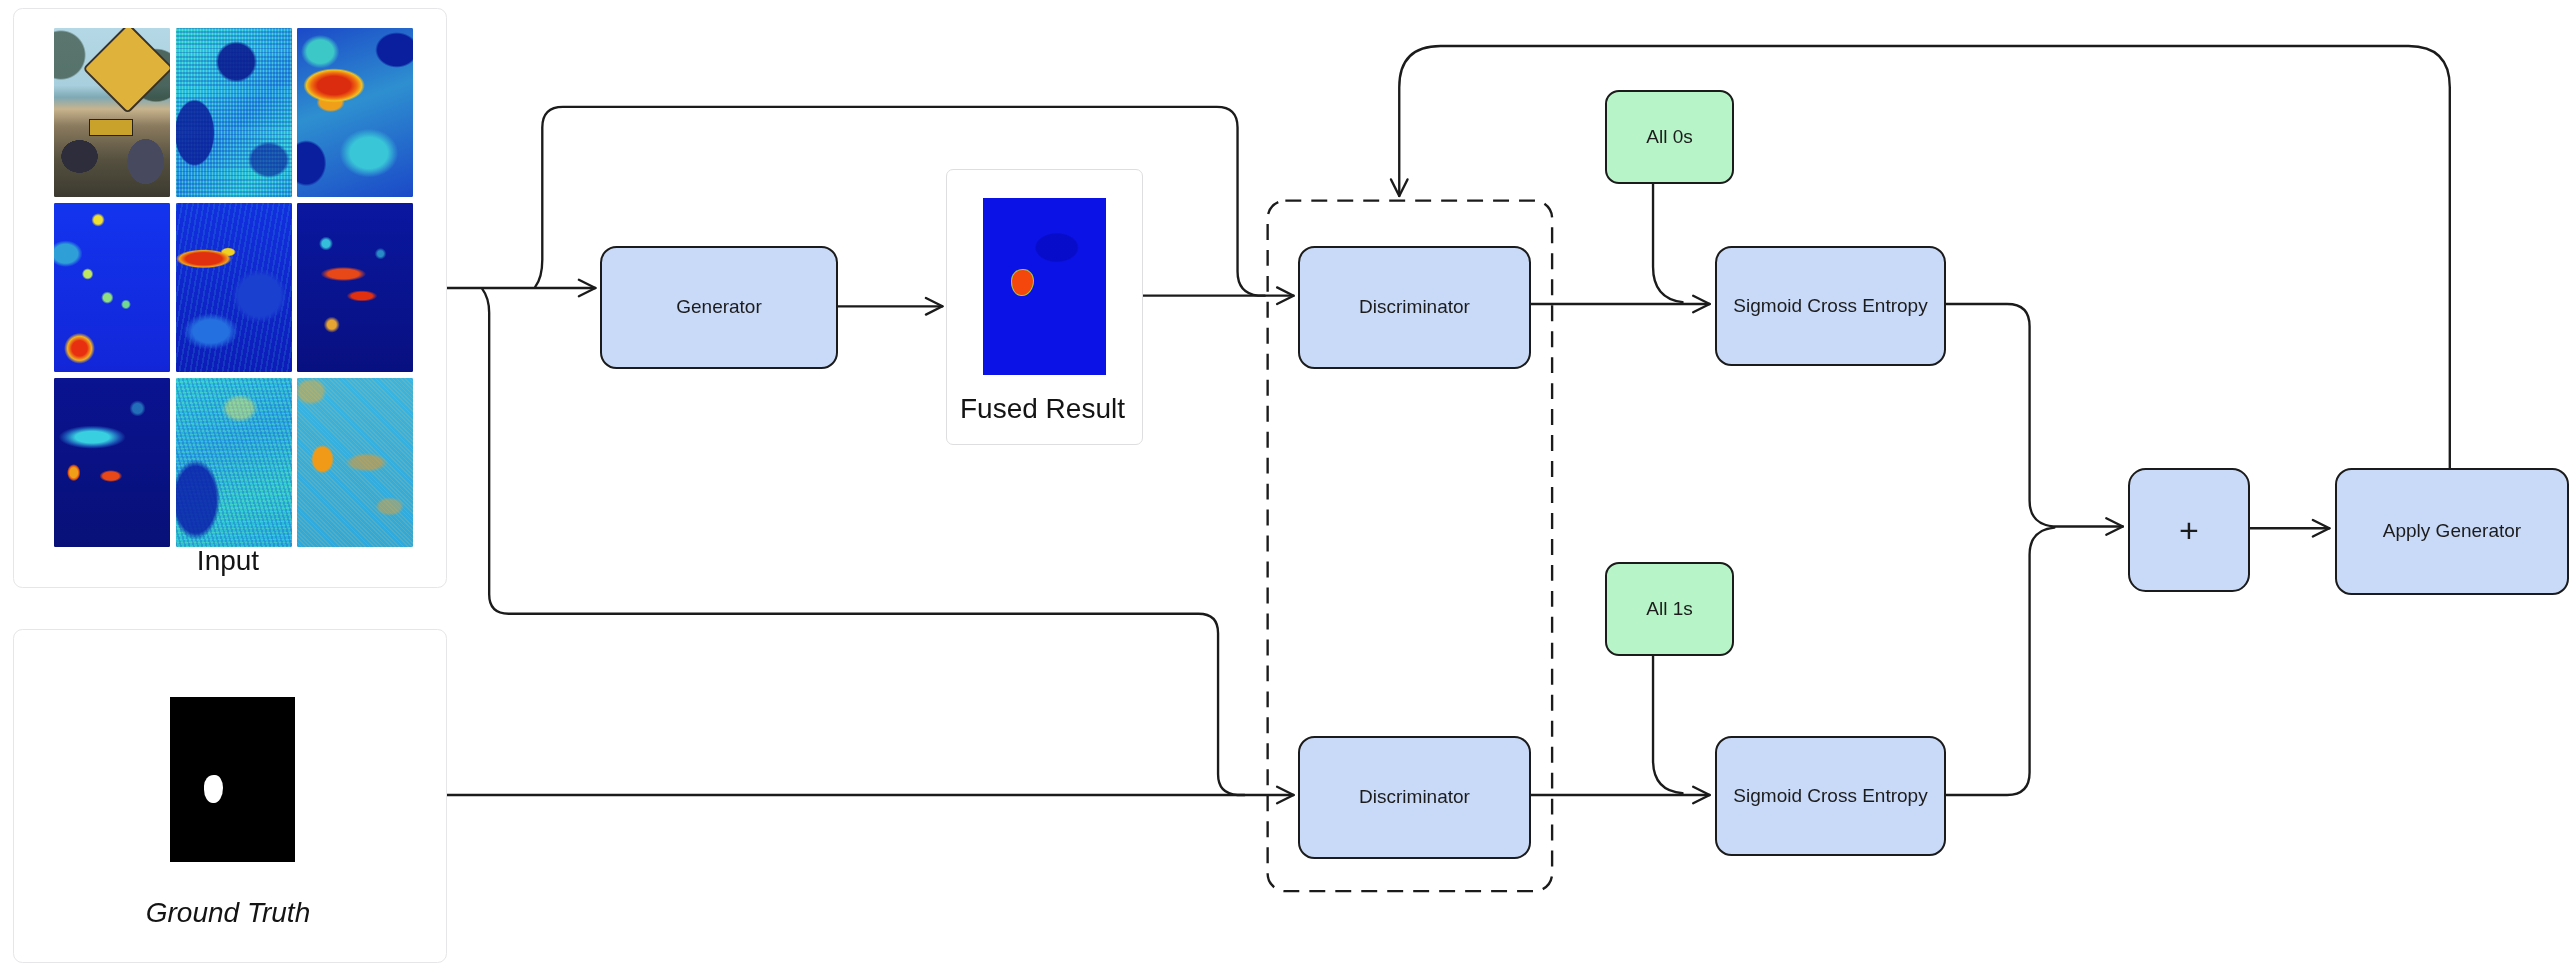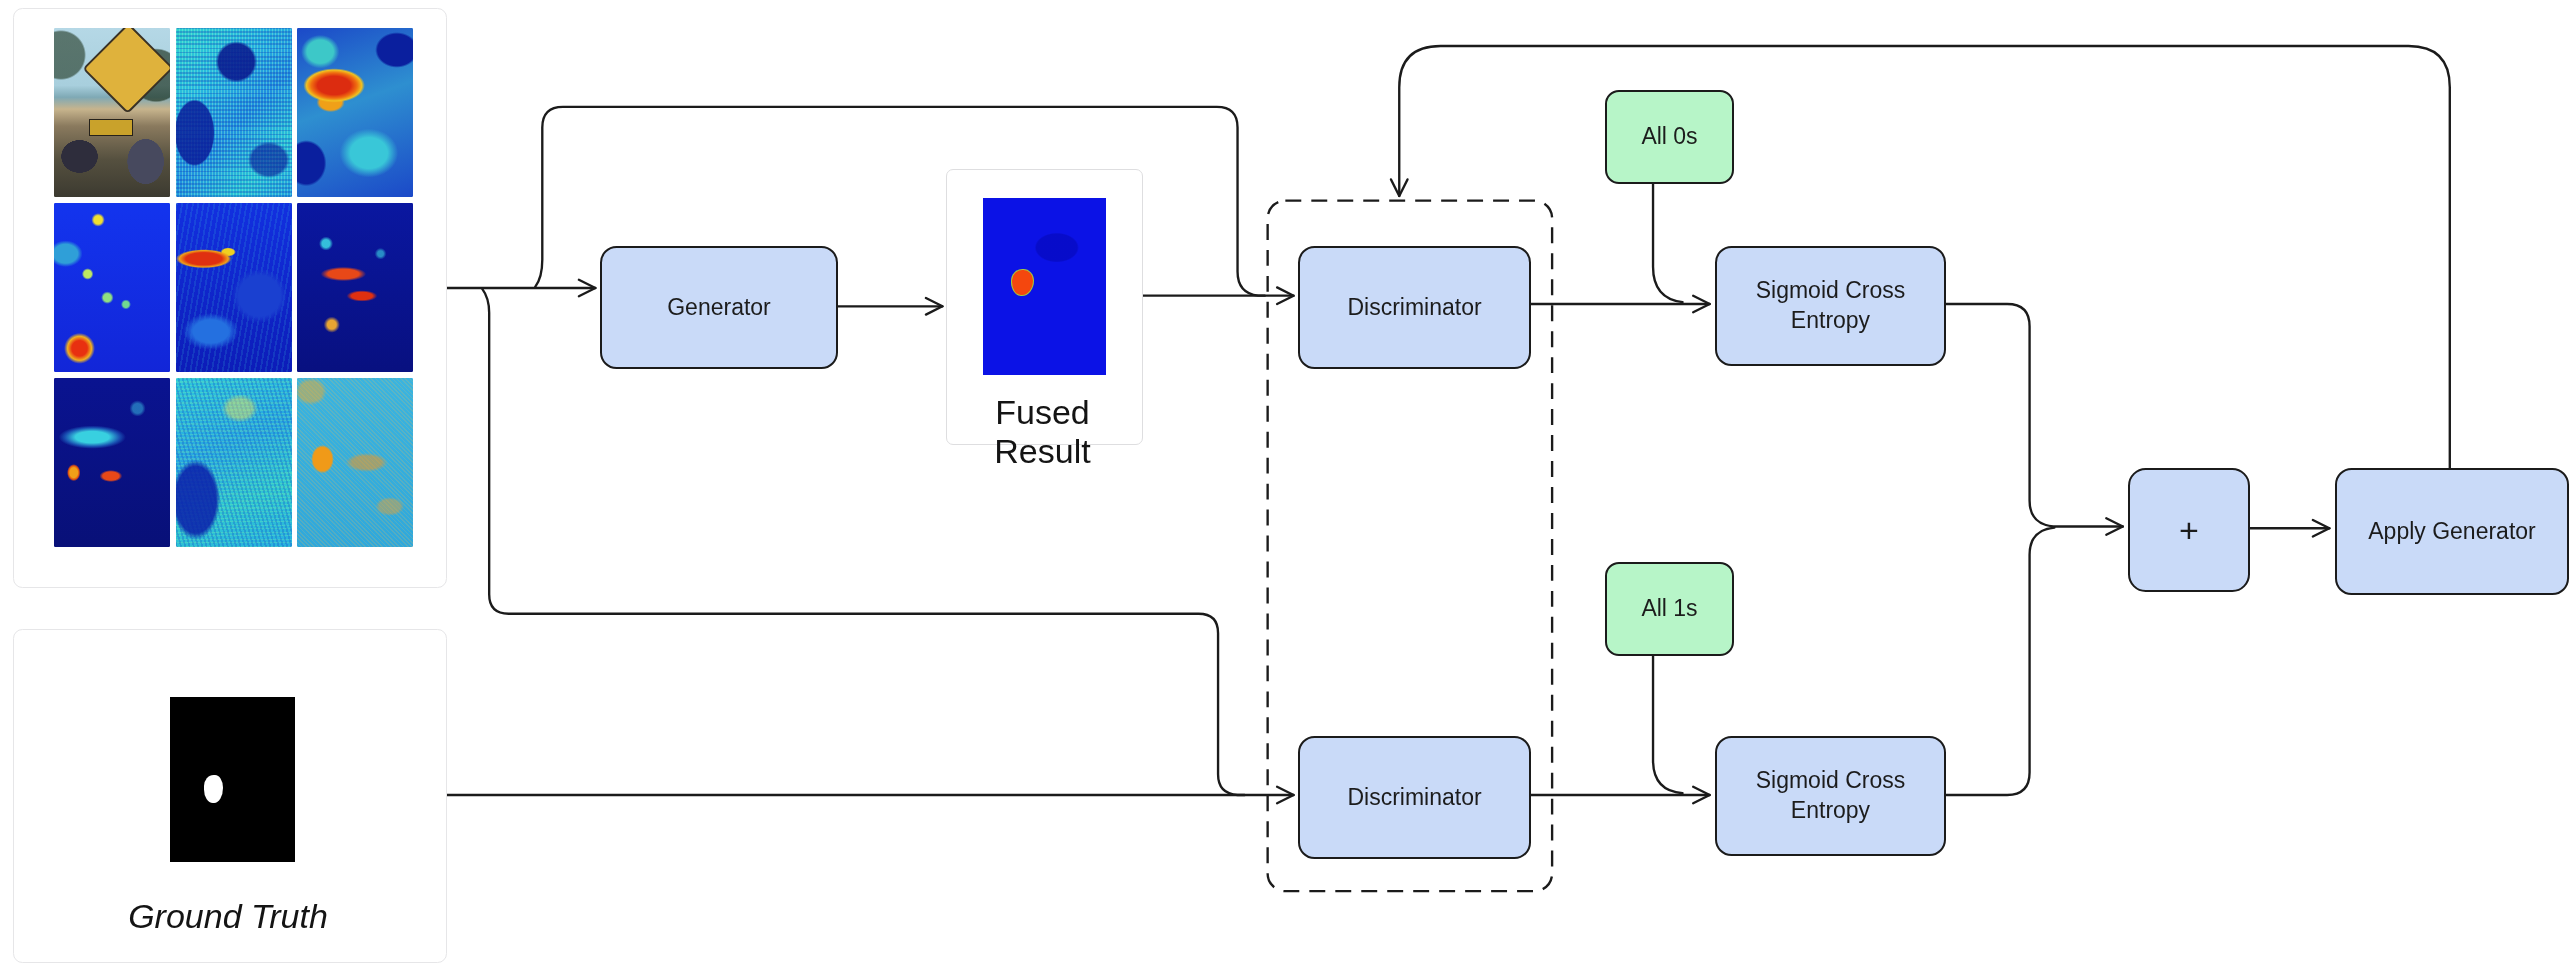--- a/index.html
+++ b/index.html
@@ -10,25 +10,25 @@
   svg.overlay{position:absolute;left:0;top:0;width:2576px;height:975px;}
   .edge{stroke:#1b1b1b;stroke-width:4;fill:none;stroke-linecap:round;stroke-linejoin:round;}
   .dashed-rect{stroke:#1b1b1b;stroke-width:4;fill:none;stroke-dasharray:27 17;}
 
   
   .panel{position:absolute;background:#ffffff;border:1.2px solid #e6e6e8;border-radius:9.4px;}
   .panel-input{left:13px;top:8.3px;width:432px;height:578px;}
   .panel-gt{left:13px;top:629px;width:432px;height:332px;}
   .card-fused{position:absolute;left:946px;top:169px;width:195px;height:274px;
     background:#fff;border:1.2px solid #dedee0;border-radius:7px;}
-  .panel-label{position:absolute;left:0;right:4px;text-align:center;font-size:34px;color:#141414;}
+  .panel-label{position:absolute;left:0;right:4px;text-align:center;font-size:28px;color:#141414;}
 
   
   .node{position:absolute;display:flex;align-items:center;justify-content:center;text-align:center;
-    border:2.4px solid #1b1b1b;border-radius:16.5px;background:#c9daf8;font-size:23px;line-height:1.3;color:#1c1c1c;}
+    border:2.4px solid #1b1b1b;border-radius:16.5px;background:#c9daf8;font-size:19px;line-height:1.3;color:#1c1c1c;}
   .node.green{background:#b7f5c8;border-radius:14px;}
   .n-generator{left:600px;top:246px;width:234px;height:119px;}
   .n-disc-top{left:1298px;top:246px;width:229px;height:119px;}
   .n-disc-bot{left:1298px;top:736px;width:229px;height:119px;}
   .n-all0{left:1605px;top:90px;width:125px;height:90px;}
   .n-all1{left:1605px;top:562px;width:125px;height:90px;}
   .n-sce-top{left:1715px;top:246px;width:231px;height:120px;padding:0 15.4px;box-sizing:border-box;}
   .n-sce-bot{left:1715px;top:736px;width:231px;height:120px;padding:0 15.4px;box-sizing:border-box;}
   .n-plus{left:2128px;top:468px;width:118px;height:120px;font-size:34px;border-radius:17.7px;}
   .n-apply{left:2335px;top:468px;width:230px;height:123px;}
@@ -160,20 +160,21 @@
       <div class="sign"></div>
     </div>
     <div class="grid-img im c2" style="left:162px;top:18.3px;"></div>
     <div class="grid-img im c3" style="left:283px;top:18.3px;"></div>
     <div class="grid-img im c4" style="left:40px;top:194px;"></div>
     <div class="grid-img im c5" style="left:162px;top:194px;"></div>
     <div class="grid-img im c6" style="left:283px;top:194px;"></div>
     <div class="grid-img im c7" style="left:40px;top:369px;"></div>
     <div class="grid-img im c8" style="left:162px;top:369px;"></div>
     <div class="grid-img im c9" style="left:283px;top:369px;"></div>
+    <div class="panel-label" style="top:536px;">Input</div>
   </div>
 
   <div class="panel panel-gt">
     <div class="gt-img">
       <div class="gt-blob"></div>
     </div>
     <div class="panel-label" style="top:267px;font-style:italic;">Ground Truth</div>
   </div>
 
   <div class="card-fused">

